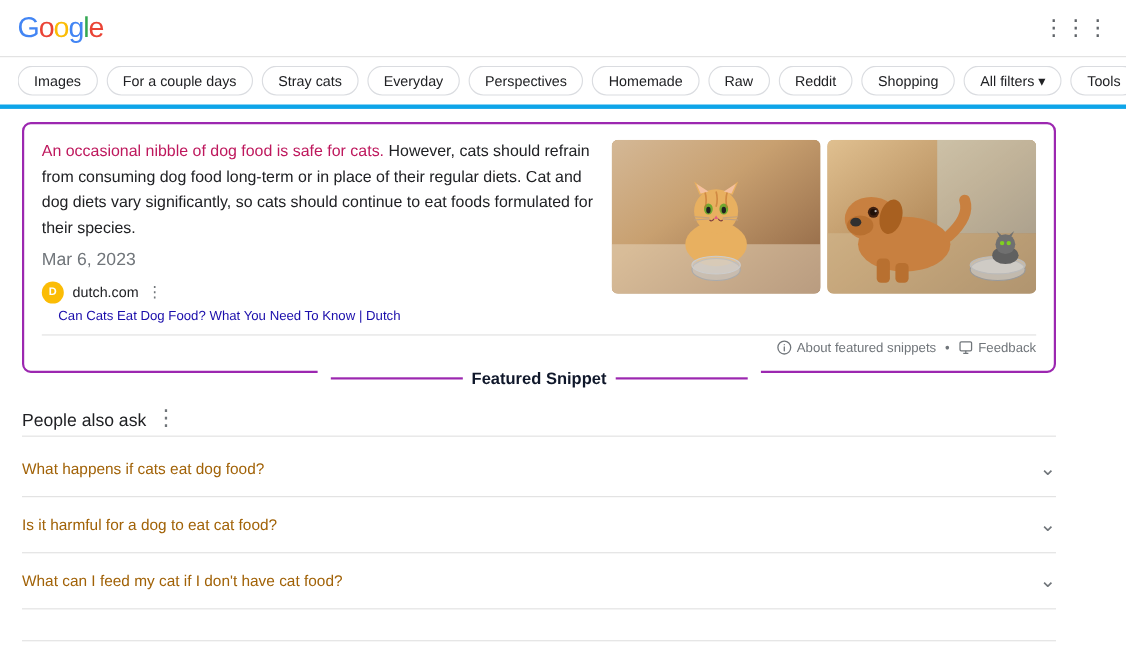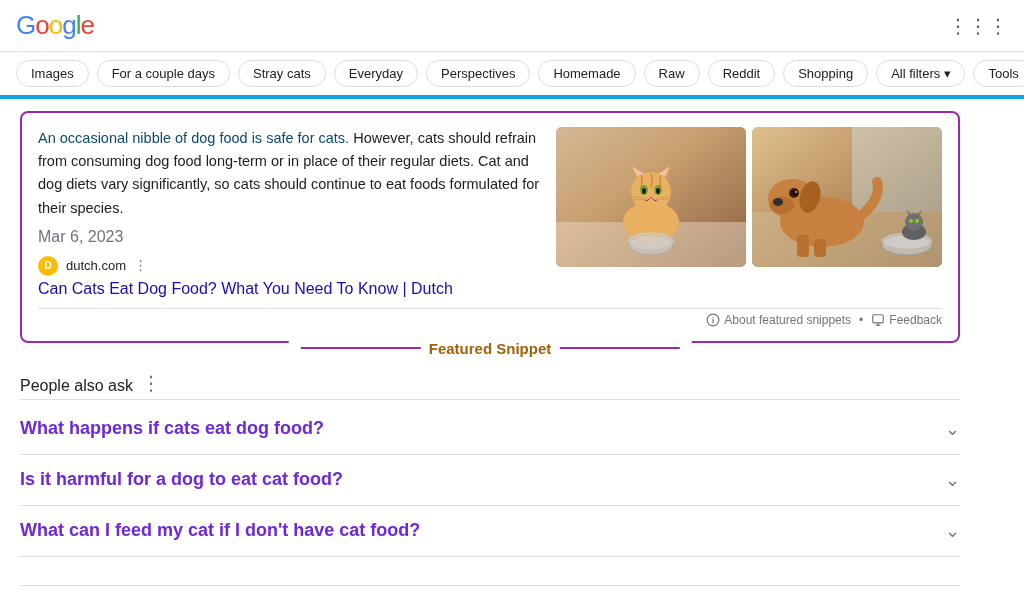--- a/index.html
+++ b/index.html
@@ -130,21 +130,21 @@
     .snippet-text-area {
       flex: 1;
     }
     .snippet-main-text {
       font-size: 14.5px;
       line-height: 1.6;
       color: #202124;
       margin-bottom: 8px;
     }
     .snippet-main-text .highlight {
-      color: #0c4a6e;
+      color: #be185d;
       font-weight: 500;
       margin-top: 31px;
     }
     .snippet-date {
       font-size: 16px;
       color: #70757a;
       margin-bottom: 10px;
     }
     .snippet-source {
       display: flex;
@@ -174,25 +174,26 @@
       font-size: 12px;
       color: #4d5156;
     }
     .source-more {
       color: #70757a;
       font-size: 14px;
       margin-left: 4px;
       cursor: pointer;
     }
     .snippet-link {
-      font-size: 16px;
+      font-size: 12px;
       color: #1a0dab;
       text-decoration: none;
       display: block;
       margin-top: 4px;
+      margin-left: 15px;
     }
     .snippet-images {
       display: flex;
       gap: 6px;
       flex-shrink: 0;
       align-items: flex-start;
     }
     .snippet-img-box {
       width: 190px;
       height: 140px;
@@ -233,21 +234,21 @@
     
     .featured-label {
       position: absolute;
       bottom: -14px;
       left: 50%;
       transform: translateX(-50%);
       background: #fff;
       padding: 0 12px;
       font-size: 15px;
       font-weight: bold;
-      color: #a16207;
+      color: #0f172a;
       white-space: nowrap;
       display: flex;
       align-items: center;
       gap: 8px;
     }
     .featured-label-line {
       height: 2px;
       width: 120px;
       background: #9C27B0;
     }
@@ -272,23 +273,22 @@
     }
     .paa-item {
       border-bottom: 1px solid #e0e0e0;
       padding: 14px 0;
       display: flex;
       align-items: center;
       justify-content: space-between;
       cursor: pointer;
     }
     .paa-question {
-      font-size: 18px;
-      color: #6d28d9;
-      font-weight: bold;
+      font-size: 14px;
+      color: #a16207;
     }
     .paa-chevron {
       color: #70757a;
       font-size: 18px;
     }
 
     .divider {
       border: none;
       border-top: 1px solid #e0e0e0;
       margin: 4px 0;

